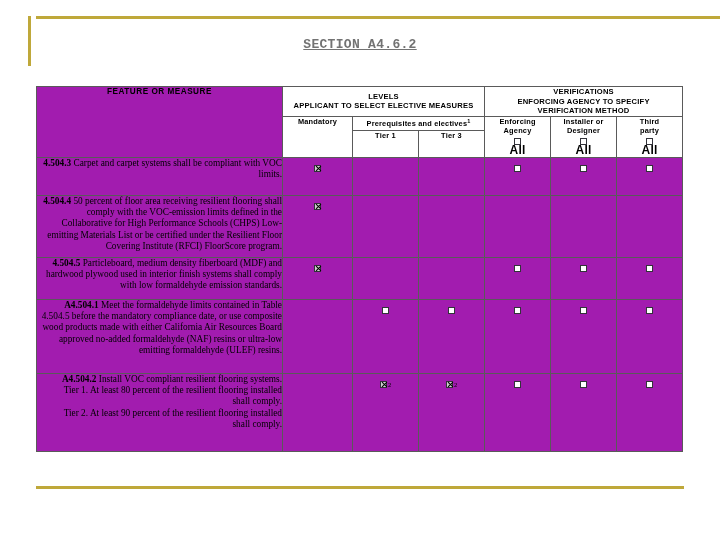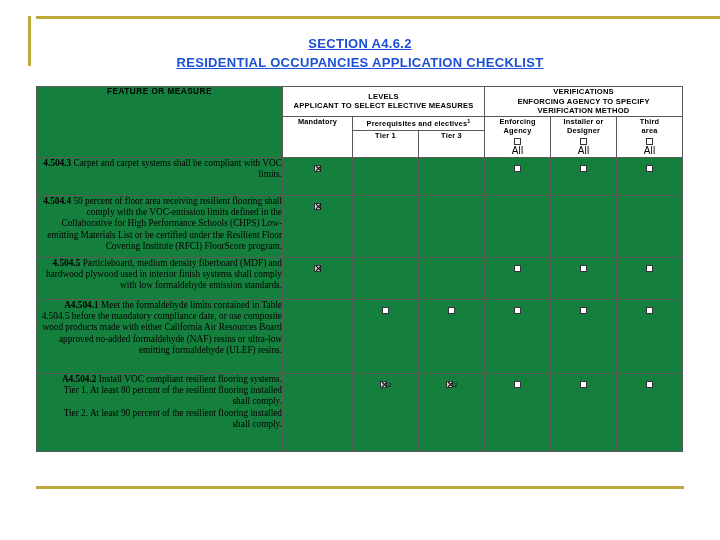--- a/index.html
+++ b/index.html
@@ -23,34 +23,35 @@
     position:absolute;left:36px;top:486px;width:648px;height:3px;
     background:#bfa83a;
   }
 
   
   #title-block{
     position:absolute;left:0;top:34px;width:720px;
     text-align:center;
   }
   #title-block .tline{
-    font-size:13px;font-weight:bold;color:#1d4ed8;
+    font-size:13px;font-weight:bold;color:#737373;
     letter-spacing:.3px;line-height:19px;
     text-decoration:underline;
     display:inline-block;
+    font-family:Liberation Mono, monospace;
   }
   #title-line2{font-size:13px;}
 
   
   #checklist-table{
     position:absolute;left:36px;top:86px;
     width:646px;height:364px;
     border-collapse:collapse;
     table-layout:fixed;
-    background:#15803d;
+    background:#a21caf;
   }
   #checklist-table td, #checklist-table th{
     border:1px solid #5a5a5a;
     padding:0;
     vertical-align:top;
     color:#000;
   }
   .hdr{
     background:#fff;
     text-align:center;
@@ -104,34 +105,33 @@
   }
   .box.checked:before{transform:rotate(45deg);}
   .box.checked:after{transform:rotate(-45deg);}
   .boxwrap{display:inline-block;white-space:nowrap;font-size:0;}
   .boxwrap .sup2{
     font-family:"Liberation Serif", serif;
     font-size:6.5px;vertical-align:super;color:#000;
     margin-left:1px;
   }
   .allline{
-    display:block;font-size:10px;font-weight:normal;
+    display:block;font-size:12px;font-weight:bold;
     margin-top:1px;letter-spacing:.2px;
   }
 </style>
 </head>
 <body>
 
 <div id="gold-top"></div>
 <div id="gold-left"></div>
 <div id="gold-bottom"></div>
 
 <div id="title-block">
   <div><span class="tline">SECTION A4.6.2</span></div>
-  <div><span class="tline" id="title-line2">RESIDENTIAL OCCUPANCIES APPLICATION CHECKLIST</span></div>
 </div>
 
 <table id="checklist-table">
   <colgroup>
     <col style="width:246px">
     <col style="width:70px">
     <col style="width:66px">
     <col style="width:66px">
     <col style="width:66px">
     <col style="width:66px">
@@ -166,21 +166,21 @@
       <td class="hdr hdr-mid" rowspan="2">
         <span>Installer or</span><br>
         <span>Designer</span>
         <span class="allline">
           <span class="box"></span><br>
           <span>All</span>
         </span>
       </td>
       <td class="hdr hdr-mid" rowspan="2">
         <span>Third</span><br>
-        <span>area</span>
+        <span>party</span>
         <span class="allline">
           <span class="box"></span><br>
           <span>All</span>
         </span>
       </td>
     </tr>
     <tr>
       <td class="hdr hdr-mid" style="height:26px">Tier 1</td>
       <td class="hdr hdr-mid" style="height:26px">Tier 3</td>
     </tr>

